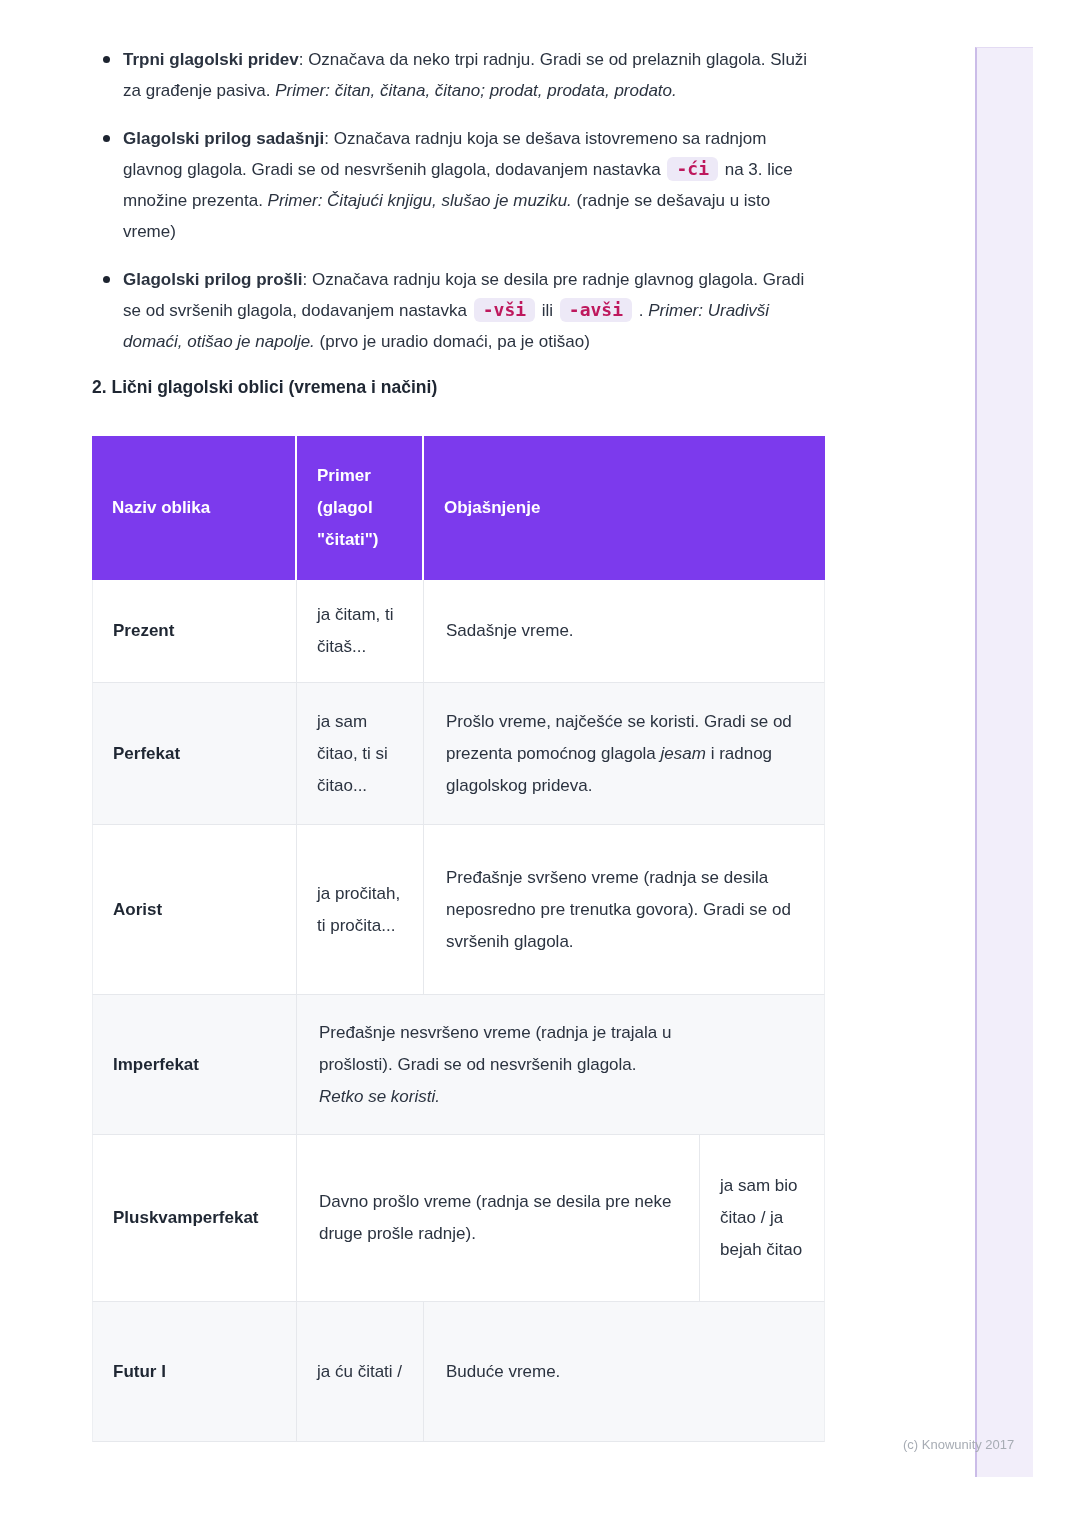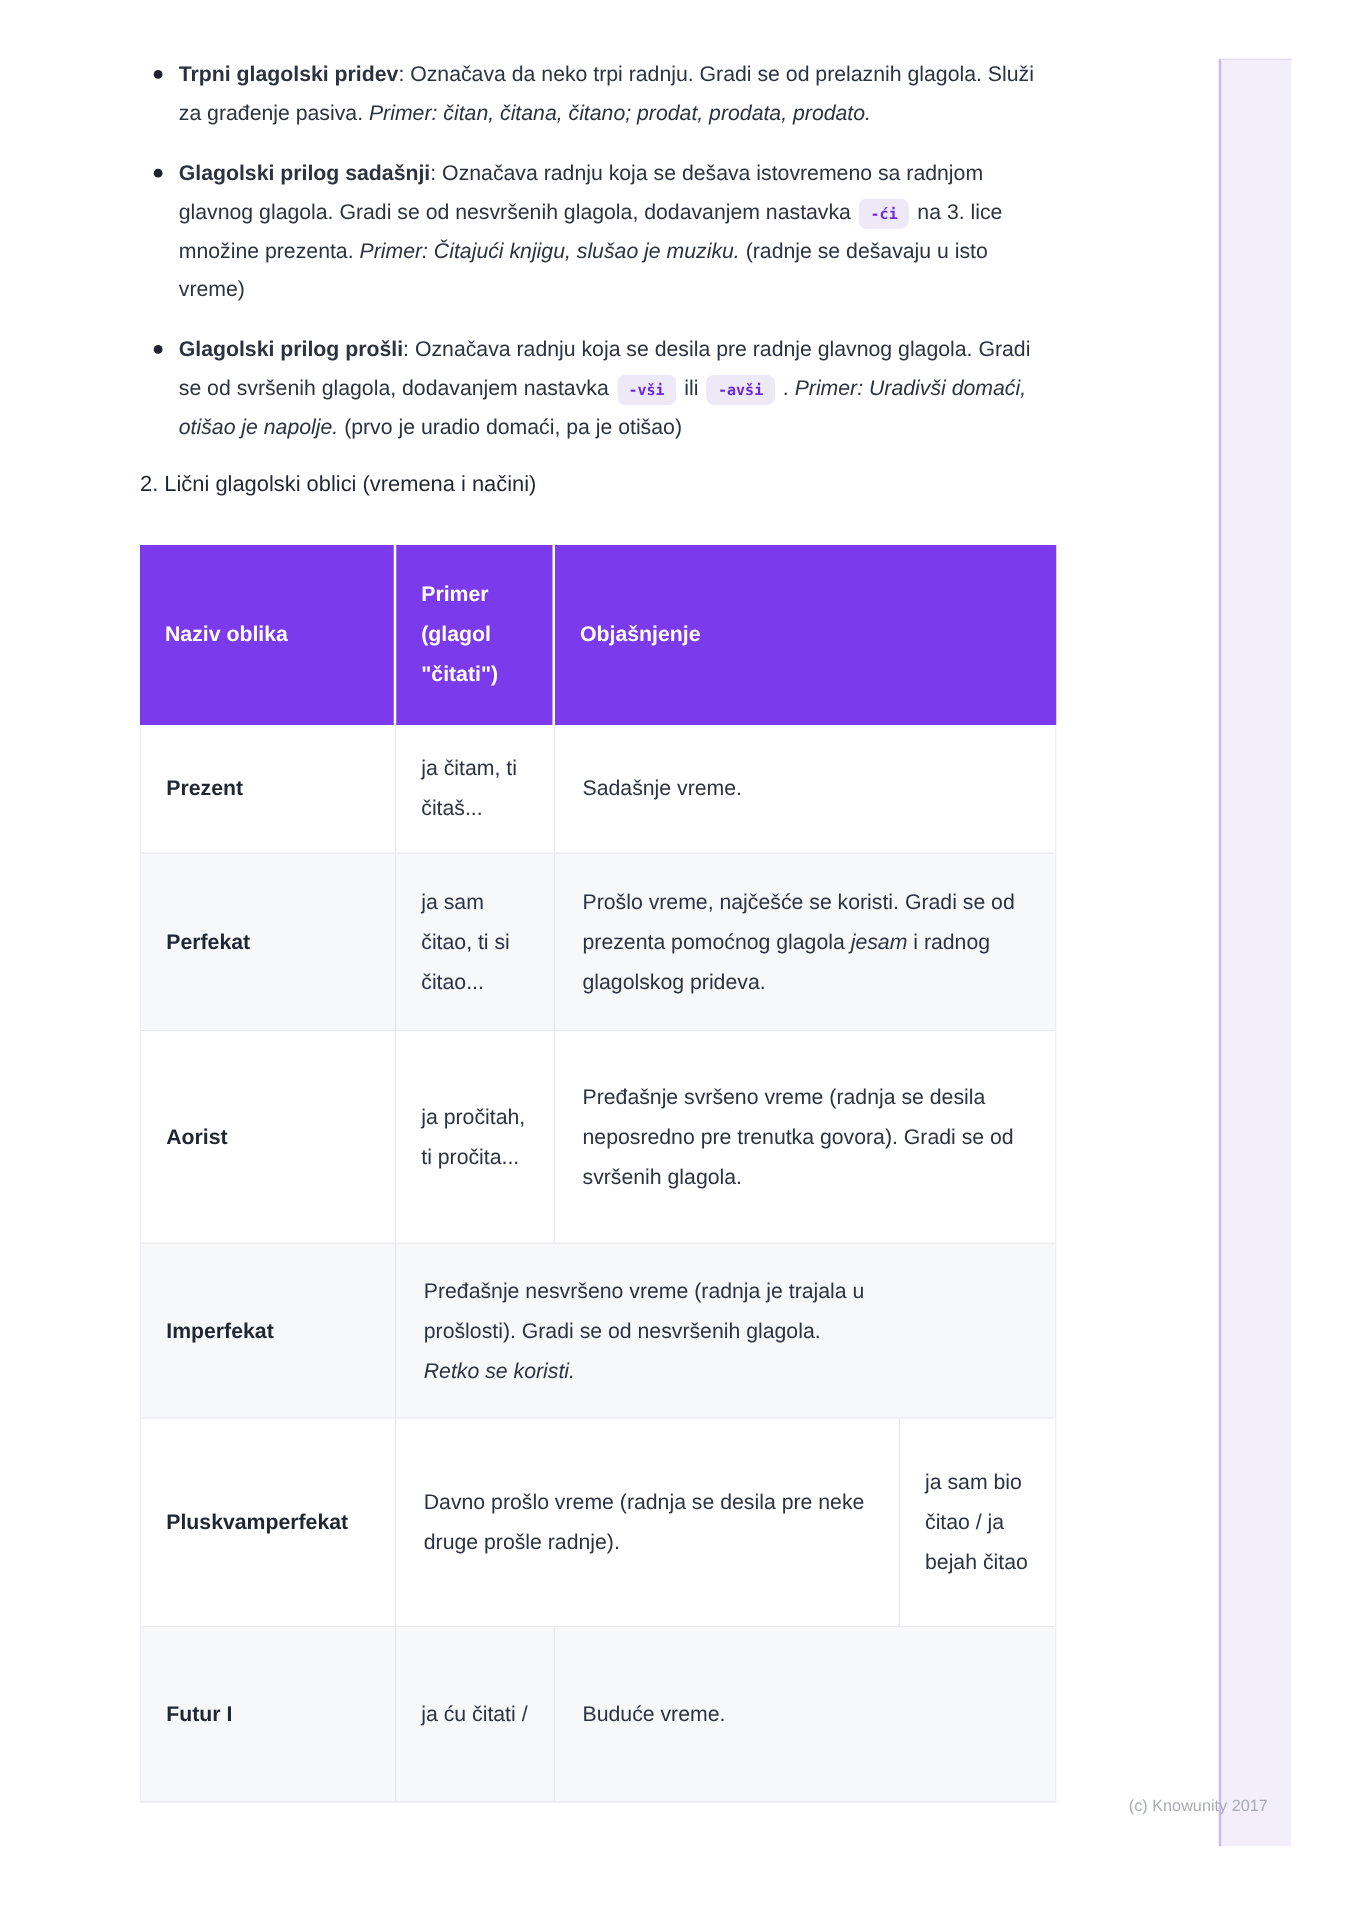--- a/index.html
+++ b/index.html
@@ -11,21 +11,21 @@
     color: #2B3340;
     position: relative;
     overflow: hidden;
   }
 
   .content-clip {
     position: absolute; top: 0; left: 0;
     width: 1080px; height: 1477px;
     overflow: hidden; z-index: 2;
   }
-  .inner { padding: 44px 0 0 92px; width: 825px; margin-left: 20px; }
+  .inner { padding: 44px 0 0 92px; width: 825px; }
 
   
   ul.bullets { margin: 0; padding: 0; list-style: none; width: 733px; }
   ul.bullets li {
     position: relative;
     padding-left: 31px;
     font-size: 17px;
     line-height: 31px;
     margin-bottom: 17px;
   }
@@ -38,33 +38,33 @@
   .seg-b { font-weight: 700; }
   .seg-i { font-style: italic; }
 
   .chip {
     display: inline-block;
     background: #EDE9F7;
     border-radius: 6px;
     padding: 1px 9px;
     margin: 0 2px;
     font-family: "DejaVu Sans Mono", monospace;
-    font-size: 12px;
+    font-size: 18px;
     font-weight: 700;
-    color: #6d28d9;
+    color: #be185d;
     line-height: 22px;
     vertical-align: baseline;
     white-space: nowrap;
   }
 
   
   .heading {
     margin: 11px 0 0 0;
     font-size: 17.5px;
-    font-weight: 400;
+    font-weight: 700;
     line-height: 26px;
     color: #1f2733;
   }
 
   
   .tbl { margin-top: 36px; width: 733px; font-size: 17px; }
   .tbl-header {
     display: flex;
     background: #7C3AED;
     color: #ffffff;

